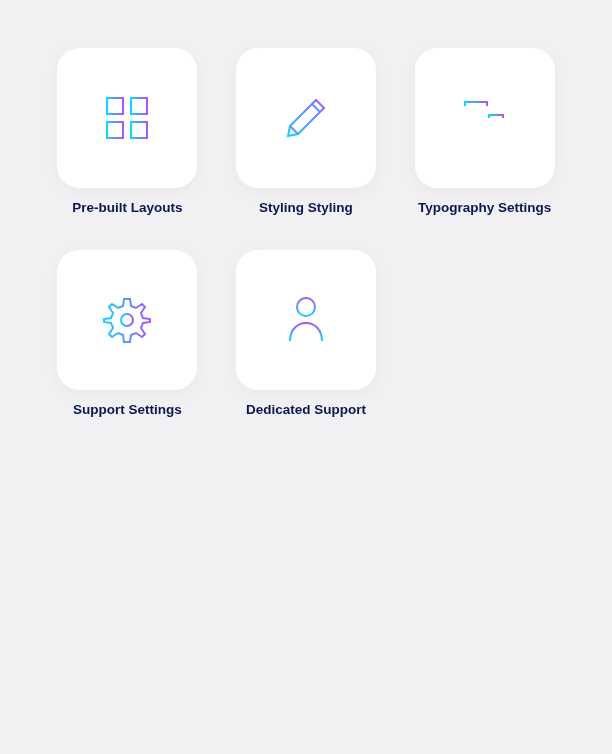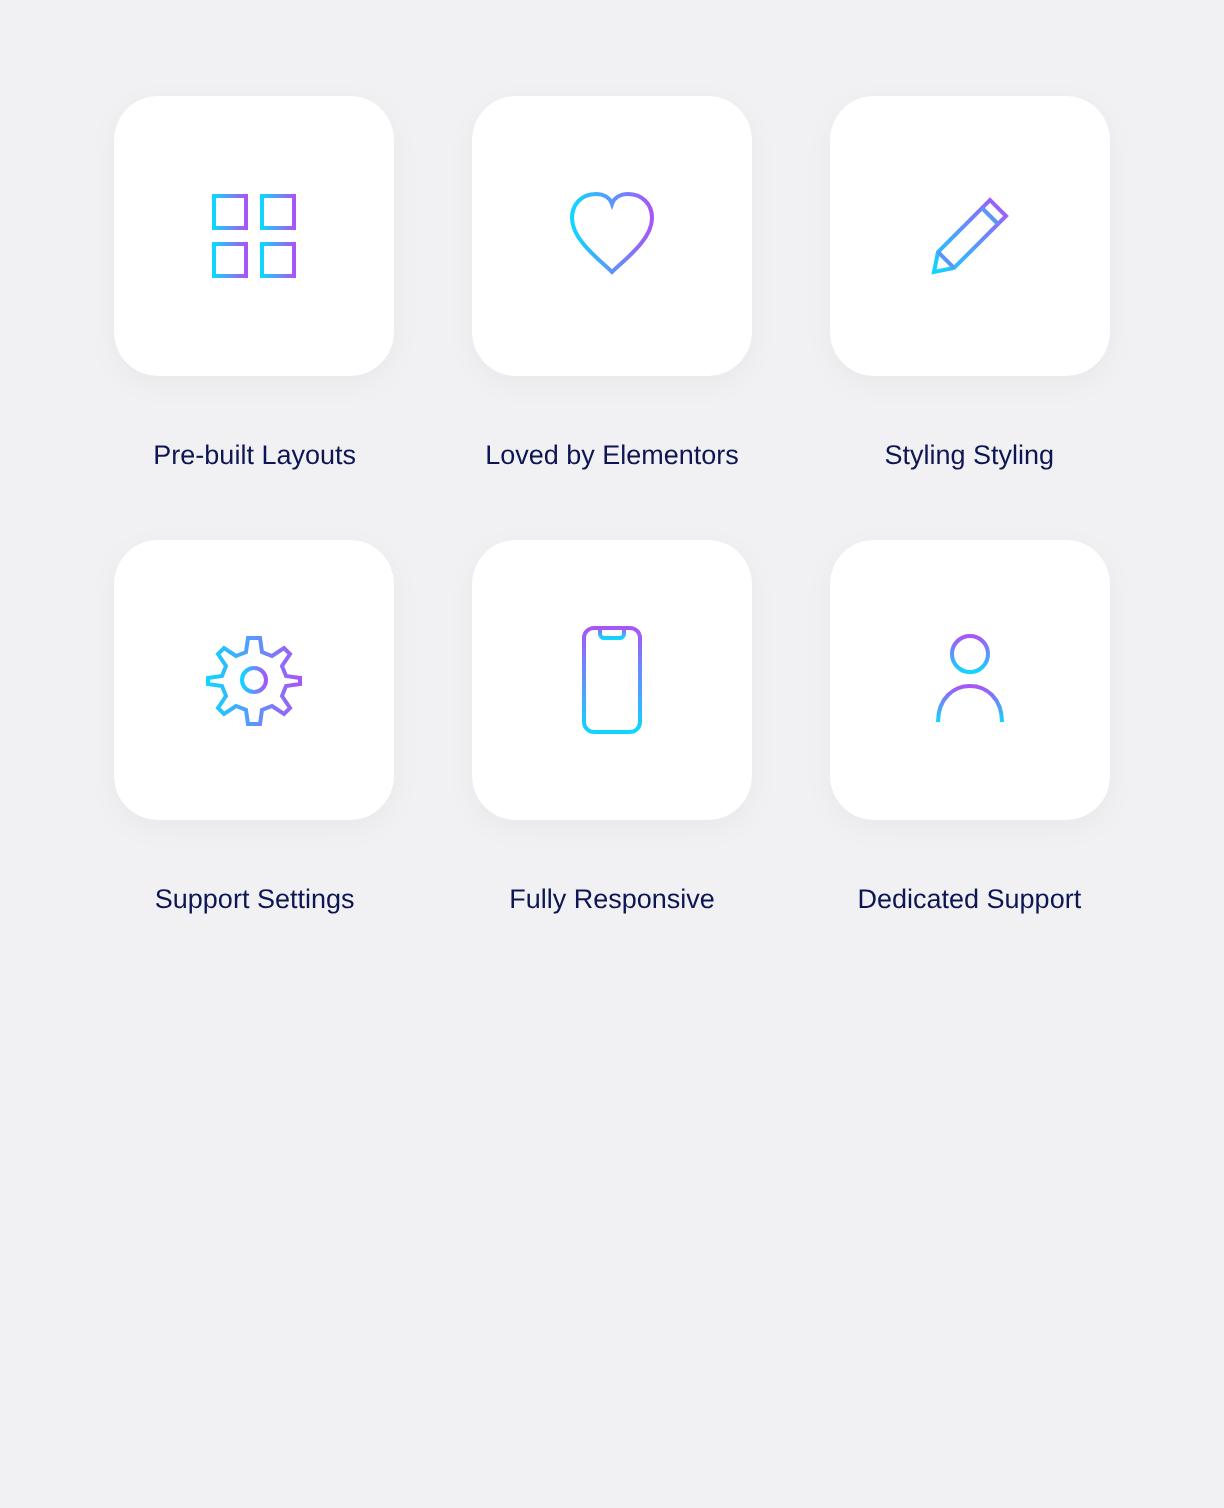--- a/index.html
+++ b/index.html
@@ -26,24 +26,24 @@
       width: 140px;
       height: 140px;
       background: #ffffff;
       border-radius: 22px;
       display: flex;
       align-items: center;
       justify-content: center;
       box-shadow: 0 4px 16px rgba(0,0,0,0.04);
     }
     .label {
-      margin-top: 32px;
+      margin-top: 12px;
       color: #0d1552;
       font-size: 13.5px;
-      font-weight: 400;
+      font-weight: 700;
     }
     svg { display: block; }
   </style>
 </head>
 <body>
 
 <svg width="0" height="0" style="position:absolute">
   <defs>
     <linearGradient id="grad-h" x1="0%" y1="50%" x2="100%" y2="50%">
       <stop offset="0%" stop-color="#0fd6ff"></stop>
@@ -67,62 +67,57 @@
       <svg width="52" height="52" viewBox="0 0 52 52" fill="none" stroke="url(#grad-h)" stroke-width="2">
         <rect x="6" y="6" width="16" height="16"></rect>
         <rect x="30" y="6" width="16" height="16"></rect>
         <rect x="6" y="30" width="16" height="16"></rect>
         <rect x="30" y="30" width="16" height="16"></rect>
       </svg>
     </div>
     <div class="label">Pre-built Layouts</div>
   </div>
 
-  <div class="feature-item">
-    <div class="card">
-      <svg width="56" height="56" viewBox="0 0 56 56" fill="none" stroke="url(#grad-h)" stroke-width="2">
-        <path d="M28 46 C22 40 8 30 8 19 C8 12 13 7 20 7 C24 7 27 9 28 12 C29 9 32 7 36 7 C43 7 48 12 48 19 C48 30 34 40 28 46 Z"></path>
-      </svg>
-    </div>
-    <div class="label">Loved by Elementors</div>
-  </div>
 
 
   <div class="feature-item">
     <div class="card">
       <svg width="56" height="56" viewBox="0 0 56 56" fill="none" stroke="url(#grad-d)" stroke-width="2">
         <path d="M10 46 L12 36 L38 10 L46 18 L20 44 L10 46 Z"></path>
         <line x1="34" y1="14" x2="42" y2="22"></line>
         <line x1="12" y1="36" x2="20" y2="44"></line>
       </svg>
     </div>
     <div class="label">Styling Styling</div>
   </div>
 
+  <div class="feature-item">
+    <div class="card">
+      <svg width="56" height="56" viewBox="0 0 56 56" fill="none" stroke="url(#grad-h)" stroke-width="2">
+        <path d="M8 16 L8 12 L30 12 L30 16"></path>
+        <line x1="19" y1="12" x2="19" y2="40"></line>
+        <line x1="15" y1="40" x2="23" y2="40"></line>
+        <path d="M32 28 L32 25 L46 25 L46 28"></path>
+        <line x1="39" y1="25" x2="39" y2="42"></line>
+        <line x1="36" y1="42" x2="42" y2="42"></line>
+      </svg>
+    </div>
+    <div class="label">Typography Settings</div>
+  </div>
 
   <div class="feature-item">
     <div class="card">
       <svg width="54" height="54" viewBox="0 0 54 54" fill="none" stroke="url(#grad-h)" stroke-width="2">
         <circle cx="27" cy="27" r="6"></circle>
         <path d="M27 6 L30 6 L31 13 L36 15 L42 11 L45 14 L41 20 L43 25 L50 26 L50 29 L43 30 L41 35 L45 41 L42 44 L36 40 L31 42 L30 49 L27 49 L24 49 L23 42 L18 40 L12 44 L9 41 L13 35 L11 30 L4 29 L4 26 L11 25 L13 20 L9 14 L12 11 L18 15 L23 13 L24 6 Z"></path>
       </svg>
     </div>
     <div class="label">Support Settings</div>
   </div>
 
-  <div class="feature-item">
-    <div class="card">
-      <svg width="40" height="60" viewBox="0 0 40 60" fill="none" stroke="url(#grad-v)" stroke-width="2">
-        <rect x="6" y="4" width="28" height="52" rx="5"></rect>
-        <path d="M14 4 L14 7 C14 8 15 9 16 9 L24 9 C25 9 26 8 26 7 L26 4"></path>
-        <line x1="16" y1="51" x2="24" y2="51"></line>
-      </svg>
-    </div>
-    <div class="label">Fully Responsive</div>
-  </div>
 
 
   <div class="feature-item">
     <div class="card">
       <svg width="44" height="54" viewBox="0 0 44 54" fill="none" stroke="url(#grad-v)" stroke-width="2">
         <circle cx="22" cy="14" r="9"></circle>
         <path d="M6 48 C6 36 14 30 22 30 C30 30 38 36 38 48"></path>
       </svg>
     </div>
     <div class="label">Dedicated Support</div>

